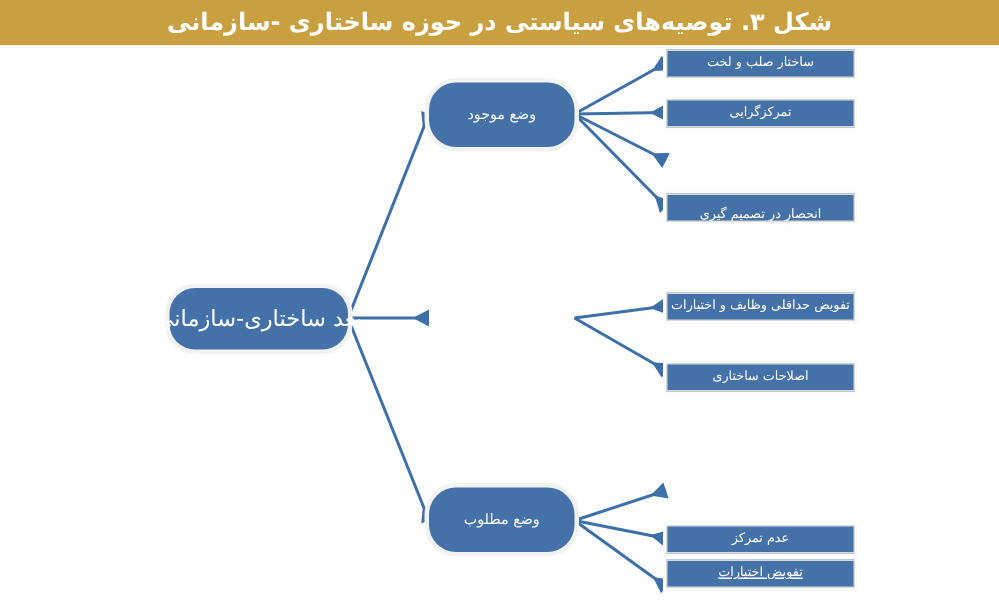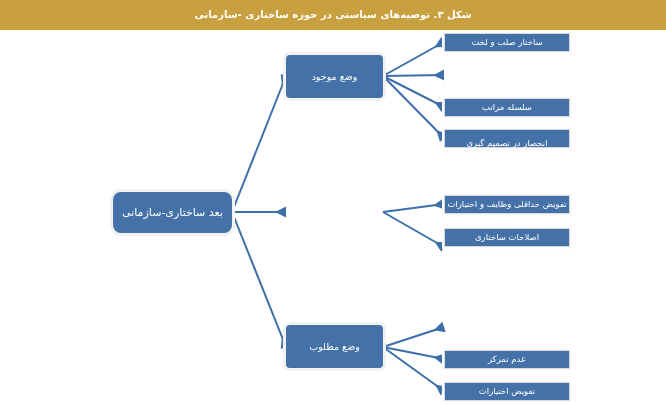--- a/index.html
+++ b/index.html
@@ -13,47 +13,47 @@
   }
   #figure{position:relative;width:666px;height:405px;}
 
   
   .header-bar{
     position:absolute;left:0;top:0;width:666px;height:30px;
     background:#c9a03f;
     display:flex;align-items:center;justify-content:center;
   }
   .header-title{
-    color:#ffffff;font-weight:bold;font-size:10px;
+    color:#ffffff;font-weight:bold;font-size:16px;
     letter-spacing:0;white-space:nowrap;direction:rtl;
     text-align:center;line-height:1;
   }
 
   
   .connectors{position:absolute;left:0;top:0;width:666px;height:405px;}
 
   
   .node{
     position:absolute;
     background:#4472a8;
     color:#ffffff;
     display:flex;align-items:center;justify-content:center;
     direction:rtl;text-align:center;
     box-sizing:border-box;
     white-space:nowrap;
   }
   .node-root{
     left:113px;top:192px;width:119px;height:41px;
-    border-radius:8px;
-    font-size:11px;
+    border-radius:17px;
+    font-size:15px;
     box-shadow:0 0 0 3px #f2f2f2;
   }
   .node-branch{
     left:286px;width:97px;height:43px;
-    border-radius:4px;
+    border-radius:18px;
     font-size:9.5px;
     box-shadow:0 0 0 3px #f2f2f2;
   }
   .branch-1{top:55px;}
   .branch-2{top:190px;}
   .branch-3{top:325px;}
 
   .node-leaf{
     left:444px;width:126px;height:19px;
     border:1px solid #d9d9d9;
@@ -62,24 +62,24 @@
     box-shadow:0 0 0 2px #fbfbfb;
   }
   .leaf-text{display:block;line-height:1;padding:0 3px;}
 
   
   .leaf-1-1{top:33px;}
   .leaf-1-2{top:66px;}
   .leaf-1-3{top:98px;}
   .leaf-1-4{top:129px;align-items:flex-end;}
   .leaf-2-1{top:195px;}
-  .leaf-2-2{top:228px;text-align:center;}
+  .leaf-2-2{top:242px;text-align:center;}
   .leaf-3-1{top:318px;}
   .leaf-3-2{top:350px;align-items:center;}
-  .leaf-3-3{top:382px;}
+  .leaf-3-3{top:373px;text-decoration:underline;}
 </style>
 </head>
 <body>
 
 <div id="figure">
 
   <div class="header-bar">
     <span class="header-title">شکل ۳. توصیه‌های سیاستی در حوزه ساختاری -سازمانی</span>
   </div>
 
@@ -122,22 +122,22 @@
   <div class="node node-branch branch-1">
     <span class="leaf-text">وضع موجود</span>
   </div>
   <div class="node node-leaf leaf-1-1">
     <span class="leaf-text">ساختار صلب و لخت</span>
   </div>
 
   <div class="node node-branch branch-3">
     <span class="leaf-text">وضع مطلوب</span>
   </div>
-  <div class="node node-leaf leaf-1-3">
-    <span class="leaf-text">سلسله مراتب</span>
+  <div class="node node-leaf leaf-1-2">
+    <span class="leaf-text">تمرکزگرایی</span>
   </div>
   <div class="node node-leaf leaf-1-4">
     <span class="leaf-text">انحصار در تصمیم گیری</span>
   </div>
 
   <div class="node node-leaf leaf-2-1">
     <span class="leaf-text">تفویض حداقلی وظایف و اختیارات</span>
   </div>
   <div class="node node-leaf leaf-2-2">
     <span class="leaf-text">اصلاحات ساختاری</span>

